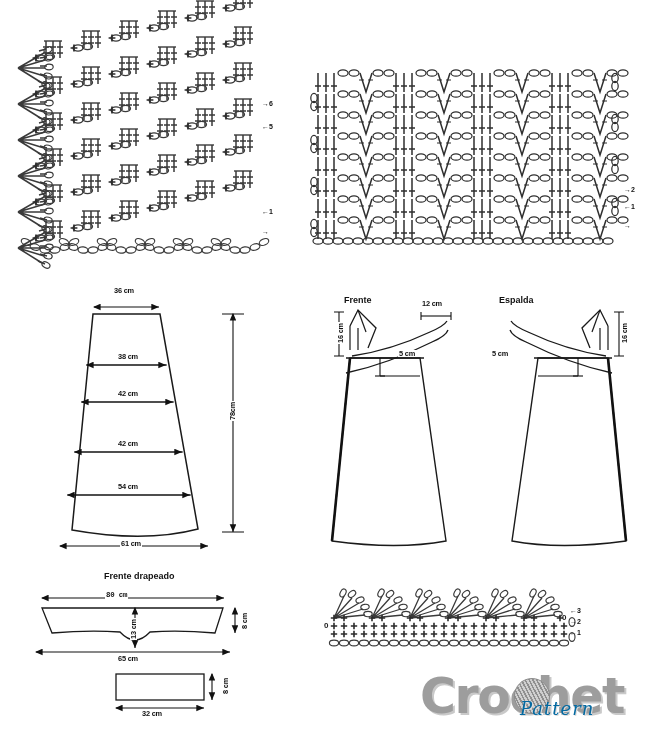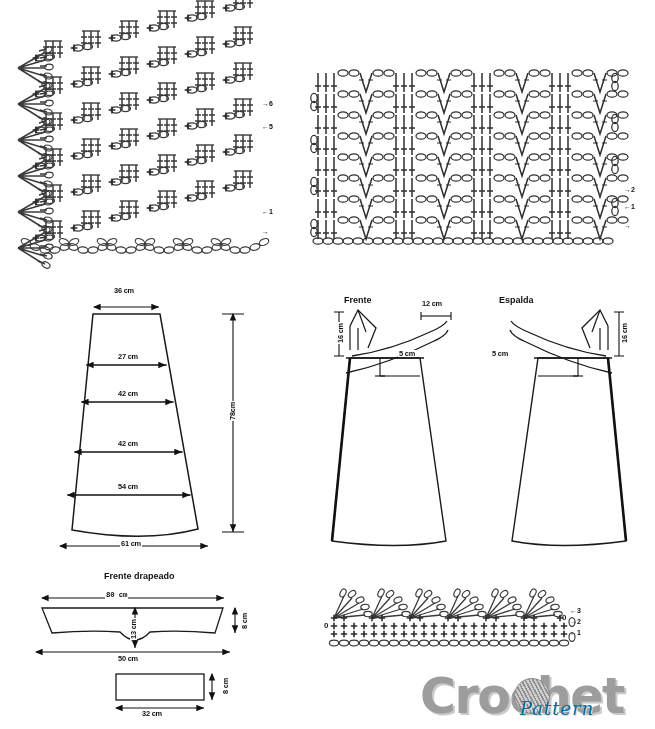--- a/index.html
+++ b/index.html
@@ -564,21 +564,21 @@
       <path d="M18,203 L140,203" stroke="#111" stroke-width="1.1" marker-start="url(#arS)" marker-end="url(#ar)"></path>
 
       <path d="M10,254 L158,254" stroke="#111" stroke-width="1.1" marker-start="url(#arS)" marker-end="url(#ar)"></path>
 
       <path d="M183,22 L183,240" stroke="#111" stroke-width="1.1" marker-start="url(#arS)" marker-end="url(#ar)"></path>
       <path d="M172,22 L194,22 M172,240 L194,240" stroke="#111" stroke-width="1.1"></path>
     </svg>
   </div>
 
   <div class="dimlabel" style="left:113px;top:287px;">36 cm</div>
-  <div class="dimlabel" style="left:117px;top:353px;">27 cm</div>
+  <div class="dimlabel" style="left:117px;top:353px;">38 cm</div>
   <div class="dimlabel" style="left:117px;top:390px;">42 cm</div>
   <div class="dimlabel" style="left:117px;top:440px;">42 cm</div>
   <div class="dimlabel" style="left:117px;top:483px;">54 cm</div>
   <div class="dimlabel" style="left:120px;top:540px;">61 cm</div>
   <div class="dimlabel vert" style="left:229px;top:421px;">78cm</div>
 
   <div class="abs" style="left:328px;top:298px;width:150px;height:255px;">
     <svg width="150" height="255" viewBox="0 0 150 255" aria-hidden="true">
 
       <path d="M22,60 L92,60 L118,243 Q70,252 4,243 Z" fill="none" stroke="#1a1a1a" stroke-width="1.4"></path>
@@ -655,21 +655,21 @@
 
       <path d="M105,20 L105,60" stroke="#111" stroke-width="1.1" marker-start="url(#ar2S)" marker-end="url(#ar2)"></path>
 
       <path d="M205,20 L205,45" stroke="#111" stroke-width="1.1" marker-start="url(#ar2S)" marker-end="url(#ar2)"></path>
 
       <path d="M6,64 L200,64" stroke="#111" stroke-width="1.1" marker-start="url(#ar2S)" marker-end="url(#ar2)"></path>
     </svg>
   </div>
 
   <div class="dimlabel" style="left:105px;top:592px;font-family:Liberation Mono, monospace;">80 cm</div>
-  <div class="dimlabel" style="left:117px;top:655px;">50 cm</div>
+  <div class="dimlabel" style="left:117px;top:655px;">65 cm</div>
   <div class="dimlabel vert" style="left:130px;top:640px;">13 cm</div>
   <div class="dimlabel vert" style="left:241px;top:630px;">8 cm</div>
 
   <div class="abs" style="left:110px;top:668px;width:135px;height:55px;">
     <svg width="135" height="55" viewBox="0 0 135 55" aria-hidden="true">
       <rect x="6" y="6" width="88" height="26" fill="none" stroke="#1a1a1a" stroke-width="1.3"></rect>
 
       <path d="M102,6 L102,32" stroke="#111" stroke-width="1.1" marker-start="url(#ar2S)" marker-end="url(#ar2)"></path>
 
       <path d="M6,40 L94,40" stroke="#111" stroke-width="1.1" marker-start="url(#ar2S)" marker-end="url(#ar2)"></path>

